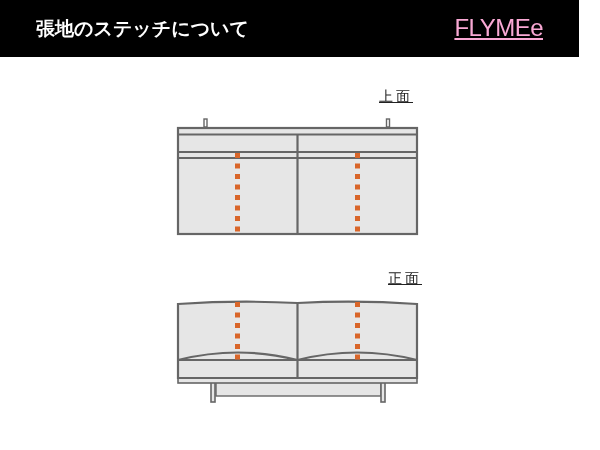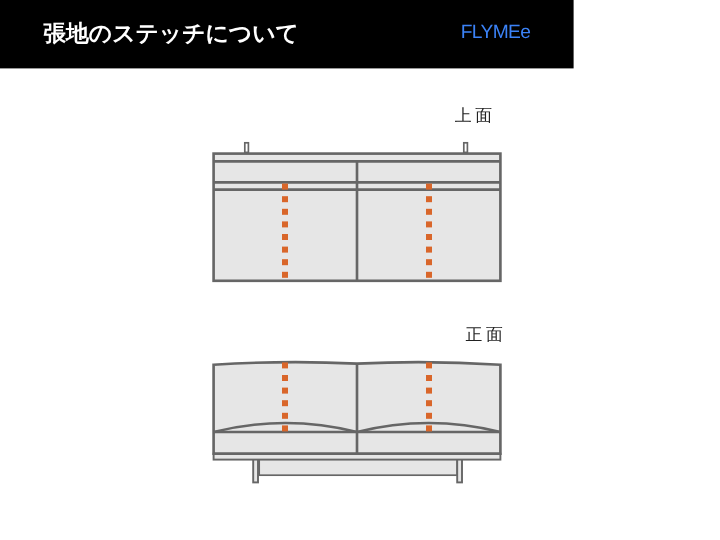--- a/index.html
+++ b/index.html
@@ -1,34 +1,35 @@
 <!DOCTYPE html>
 <html><head>
   <meta charset="utf-8">
   <style>
     html, body { margin: 0; padding: 0; }
     body {
       width: 600px; height: 450px; background: #ffffff; position: relative; overflow: hidden;
       font-family: "DejaVu Sans", sans-serif;
     }
     .header {
-      position: absolute; left: 0; top: 0; width: 478px; height: 57px; background: #000000;
+      position: absolute; left: 0; top: 0; width: 579px; height: 57px; background: #000000;
     }
     .header-title {
       position: absolute; left: 36px; top: 14px; color: #ffffff; font-size: 19px; font-weight: bold;
       letter-spacing: 0px; line-height: 28px;
       font-family: "DejaVu Sans", sans-serif;
     }
     .brand-logo {
-      position: absolute; right: 36px; top: 13px; color: #3b82f6; font-size: 16px;
-      font-family: "Liberation Sans", sans-serif; letter-spacing: -0.5px; line-height: 30px;
+      position: absolute; right: 36px; top: 13px; color: #f9a8d4; font-size: 24px;
+      font-family: "Liberation Sans", sans-serif; letter-spacing: -0.5px; line-height: 30px; text-decoration: underline;
     }
     .view-label {
       position: absolute; font-size: 14px; color: #222222; letter-spacing: 3px;
       font-family: "DejaVu Sans", sans-serif;
+      text-decoration: underline;
     }
     svg { position: absolute; left: 0; top: 0; }
   </style>
 </head>
 <body>
 
 <div class="header">
   <div class="header-title">張地のステッチについて</div>
   <div class="brand-logo">FLYMEe</div>
 </div>

